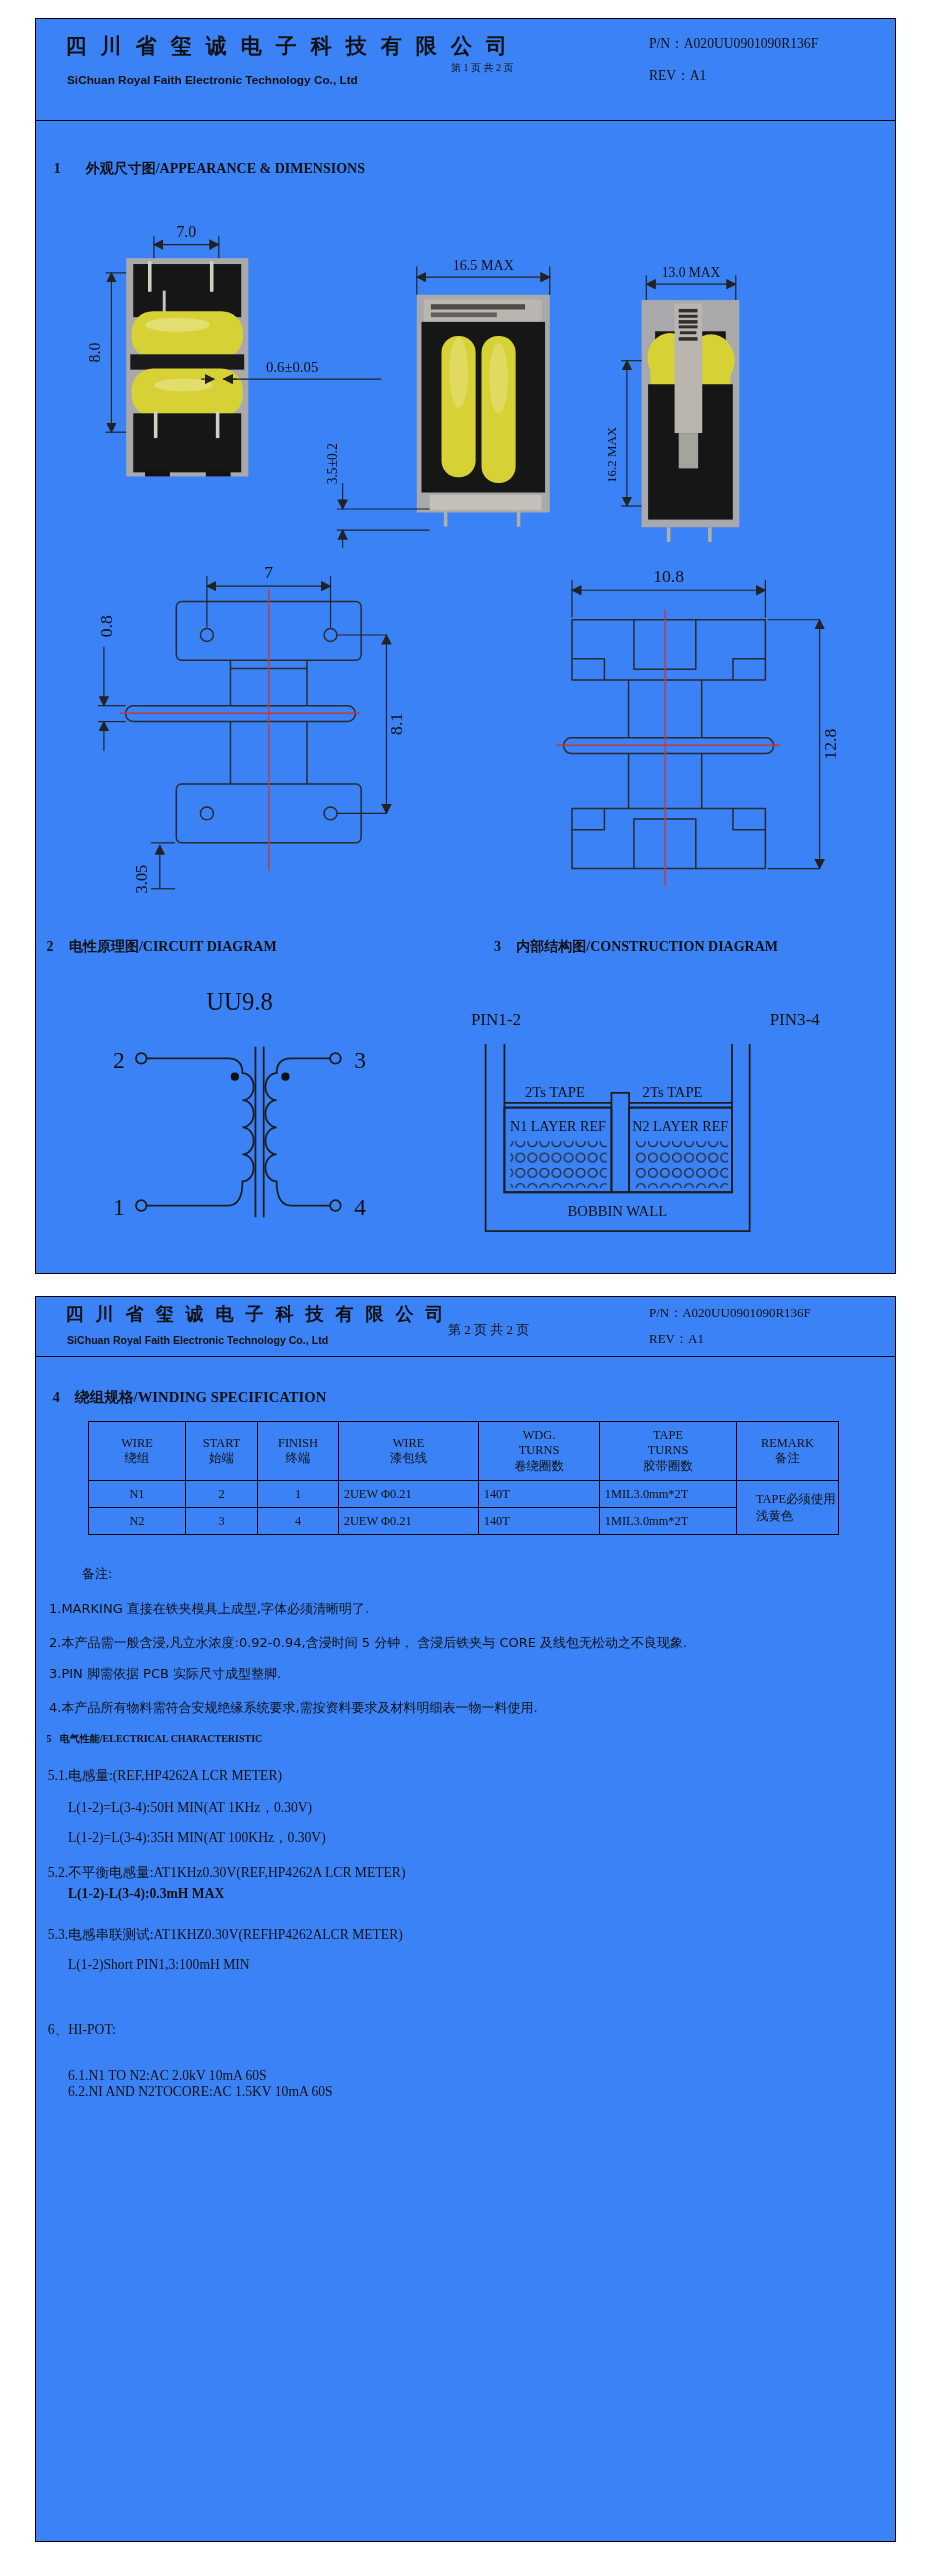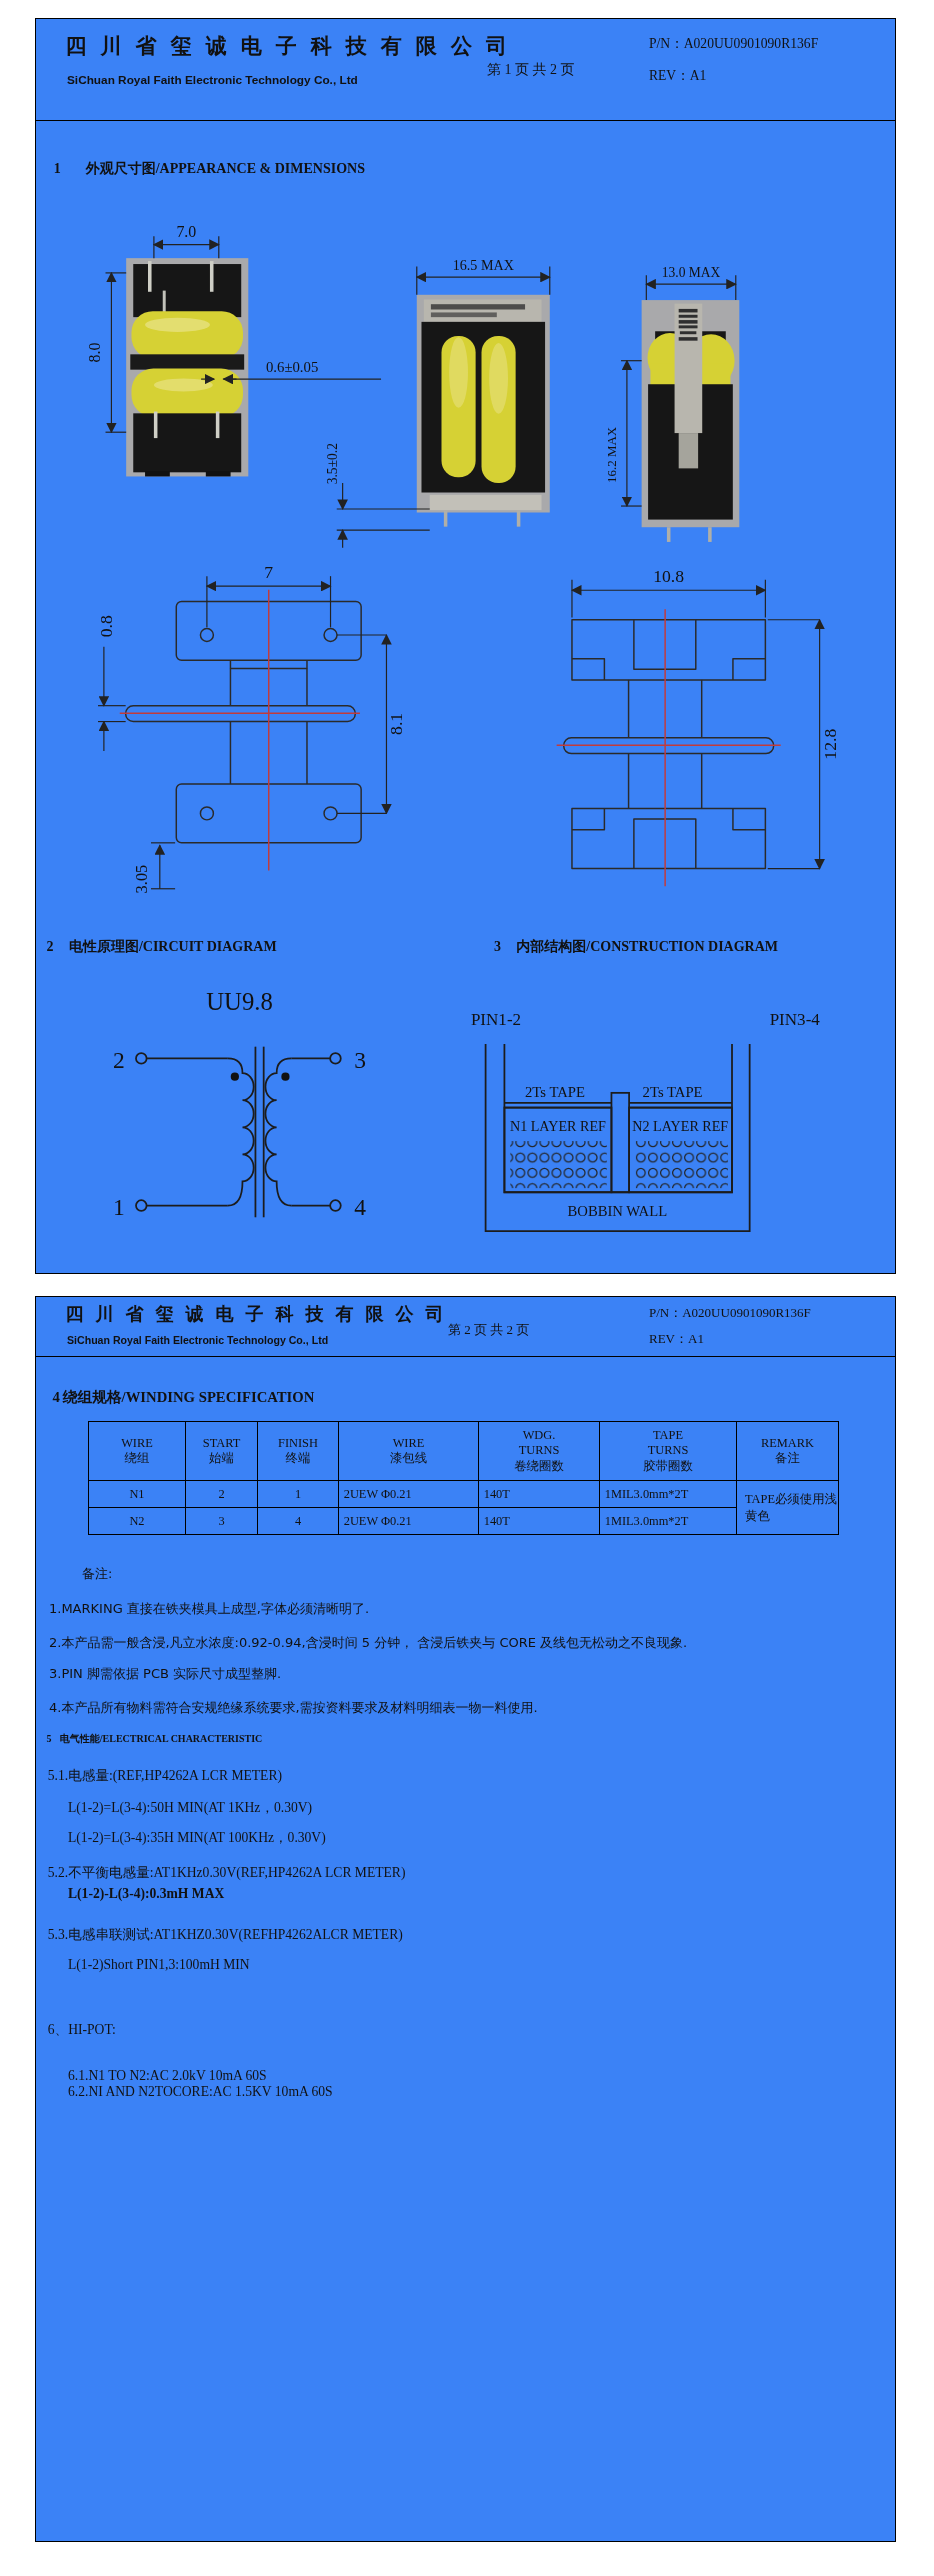--- a/index.html
+++ b/index.html
@@ -13,21 +13,21 @@
   .serif{font-family:"Liberation Serif",serif;}
   .sec{font-weight:bold;font-size:14px;font-family:"Liberation Serif",serif;}
   .note{font-family:"DejaVu Sans",sans-serif;font-size:13px;white-space:nowrap;}
   .eline{font-family:"Liberation Serif",serif;font-size:13.6px;white-space:nowrap;}
   table.wnd{border-collapse:collapse;table-layout:fixed;}
   table.wnd td,table.wnd th{border:1.2px solid #000;font-weight:normal;
       font-family:"Liberation Serif",serif;font-size:12.4px;overflow:hidden;}
   table.wnd th div{line-height:1.25;text-align:center;}
   td.c{text-align:center;}
   td.l{text-align:left;padding-left:4.7px;}
-  td.rem{font-size:13px;line-height:1.35;padding-left:8px;}
+  td.rem{font-size:13px;line-height:1.35;padding-left:19px;}
   svg text{font-family:"Liberation Serif",serif;fill:#111;}
 </style>
 </head>
 <body>
 
 <div class="sheet">
 
 <svg width="0" height="0" style="position:absolute">
   <defs>
     <marker id="ar" viewBox="0 0 10 10" refX="9" refY="5" markerWidth="9" markerHeight="9" orient="auto-start-reverse">
@@ -37,21 +37,21 @@
       <circle cx="10" cy="13" r="7.5" fill="none" stroke="#222" stroke-width="2"></circle>
     </pattern>
   </defs>
 </svg>
 
 <div class="page" style="top:17.7px;height:1254px;">
 
   <div class="hdr" style="height:101px;">
     <div class="abs co-cn" style="left:29.5px;top:13px;font-size:21px;letter-spacing:4.1px;">四 川 省 玺 诚 电 子 科 技 有 限 公 司</div>
     <div class="abs co-en" style="left:31px;top:54px;font-size:11.8px;">SiChuan Royal Faith Electronic Technology Co., Ltd</div>
-    <div class="abs serif" style="left:415px;top:42px;font-size:14px;margin-left:36px;">第 1 页 共 2 页</div>
+    <div class="abs serif" style="left:415px;top:42px;font-size:10px;">第 1 页 共 2 页</div>
     <div class="abs serif" style="left:613px;top:16.5px;font-size:13.6px;"><span>P/N：</span><span>A020UU0901090R136F</span></div>
     <div class="abs serif" style="left:613px;top:48px;font-size:13.6px;"><span>REV：</span><span>A1</span></div>
   </div>
 
   <div class="abs sec" style="left:17.7px;top:141px;">
     <span>1</span><span style="margin-left:25px;">外观尺寸图/APPEARANCE &amp; DIMENSIONS</span>
   </div>
 
   <svg class="abs" style="left:53px;top:189px;" width="295" height="295" viewBox="0 0 500 500">
     <rect x="63" y="85" width="207" height="370" fill="#a9a9ab"></rect>
@@ -272,21 +272,21 @@
 
   <div class="hdr" style="height:59px;">
     <div class="abs co-cn" style="left:29.5px;top:4.7px;font-size:18px;letter-spacing:3.5px;">四 川 省 玺 诚 电 子 科 技 有 限 公 司</div>
     <div class="abs co-en" style="left:31px;top:37px;font-size:10.6px;">SiChuan Royal Faith Electronic Technology Co., Ltd</div>
     <div class="abs serif" style="left:412px;top:23.6px;font-size:13px;">第 2 页 共 2 页</div>
     <div class="abs serif" style="left:613px;top:7px;font-size:13px;"><span>P/N：</span><span>A020UU0901090R136F</span></div>
     <div class="abs serif" style="left:613px;top:33px;font-size:13px;"><span>REV：</span><span>A1</span></div>
   </div>
 
   <div class="abs sec" style="left:16.5px;top:91px;font-size:14.7px;">
-    <span>4</span><span style="margin-left:3px;">绕组规格/WINDING SPECIFICATION</span>
+    <span>4</span><span style="margin-left:15px;">绕组规格/WINDING SPECIFICATION</span>
   </div>
 
   <table class="wnd abs" style="left:52px;top:124px;width:750px;">
     <colgroup>
       <col style="width:97px">
           <col style="width:72px">
           <col style="width:81px">
       <col style="width:140px">
           <col style="width:121px">
           <col style="width:137px">

